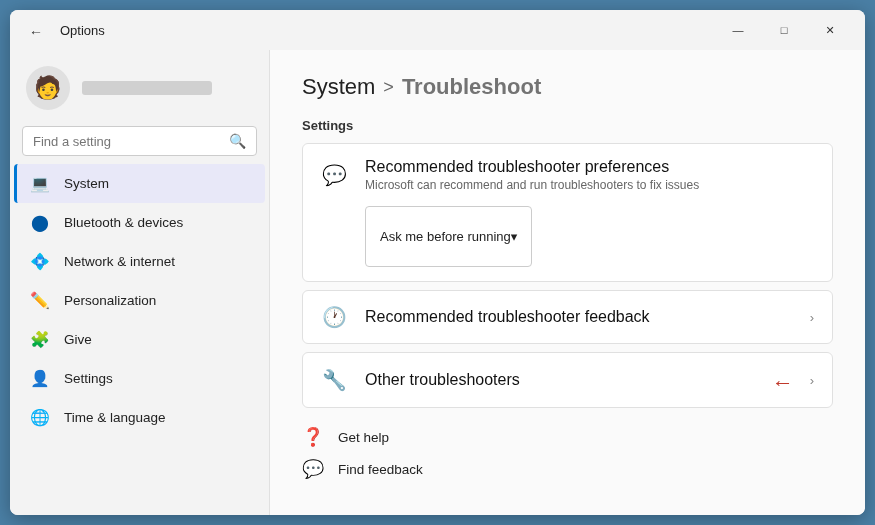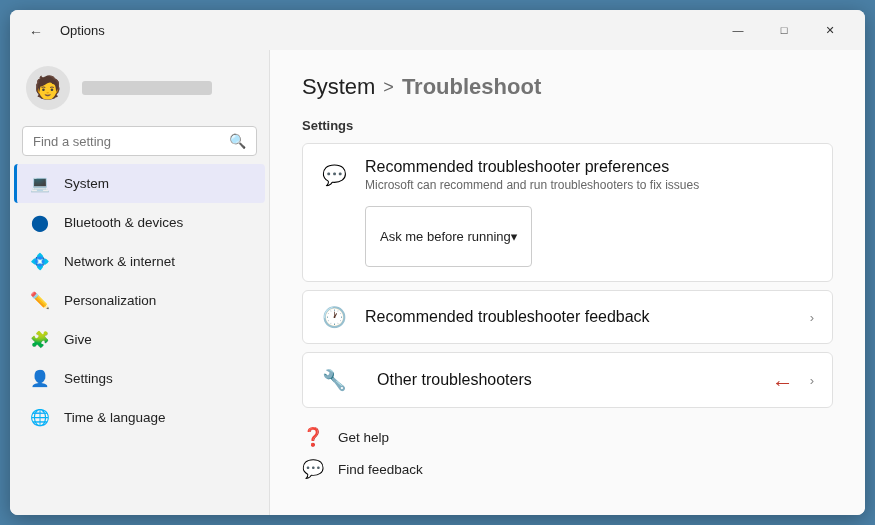--- a/index.html
+++ b/index.html
@@ -251,21 +251,20 @@
       color: #222;
       cursor: pointer;
     }
 
     
     .arrow-container {
       display: flex;
       align-items: center;
       gap: 8px;
       flex: 1;
-      margin-left: 12px;
     }
     .red-arrow {
       color: #c0392b;
       font-size: 22px;
       margin-left: 8px;
     }
 
     
     .bottom-links {
       margin-top: 18px;

